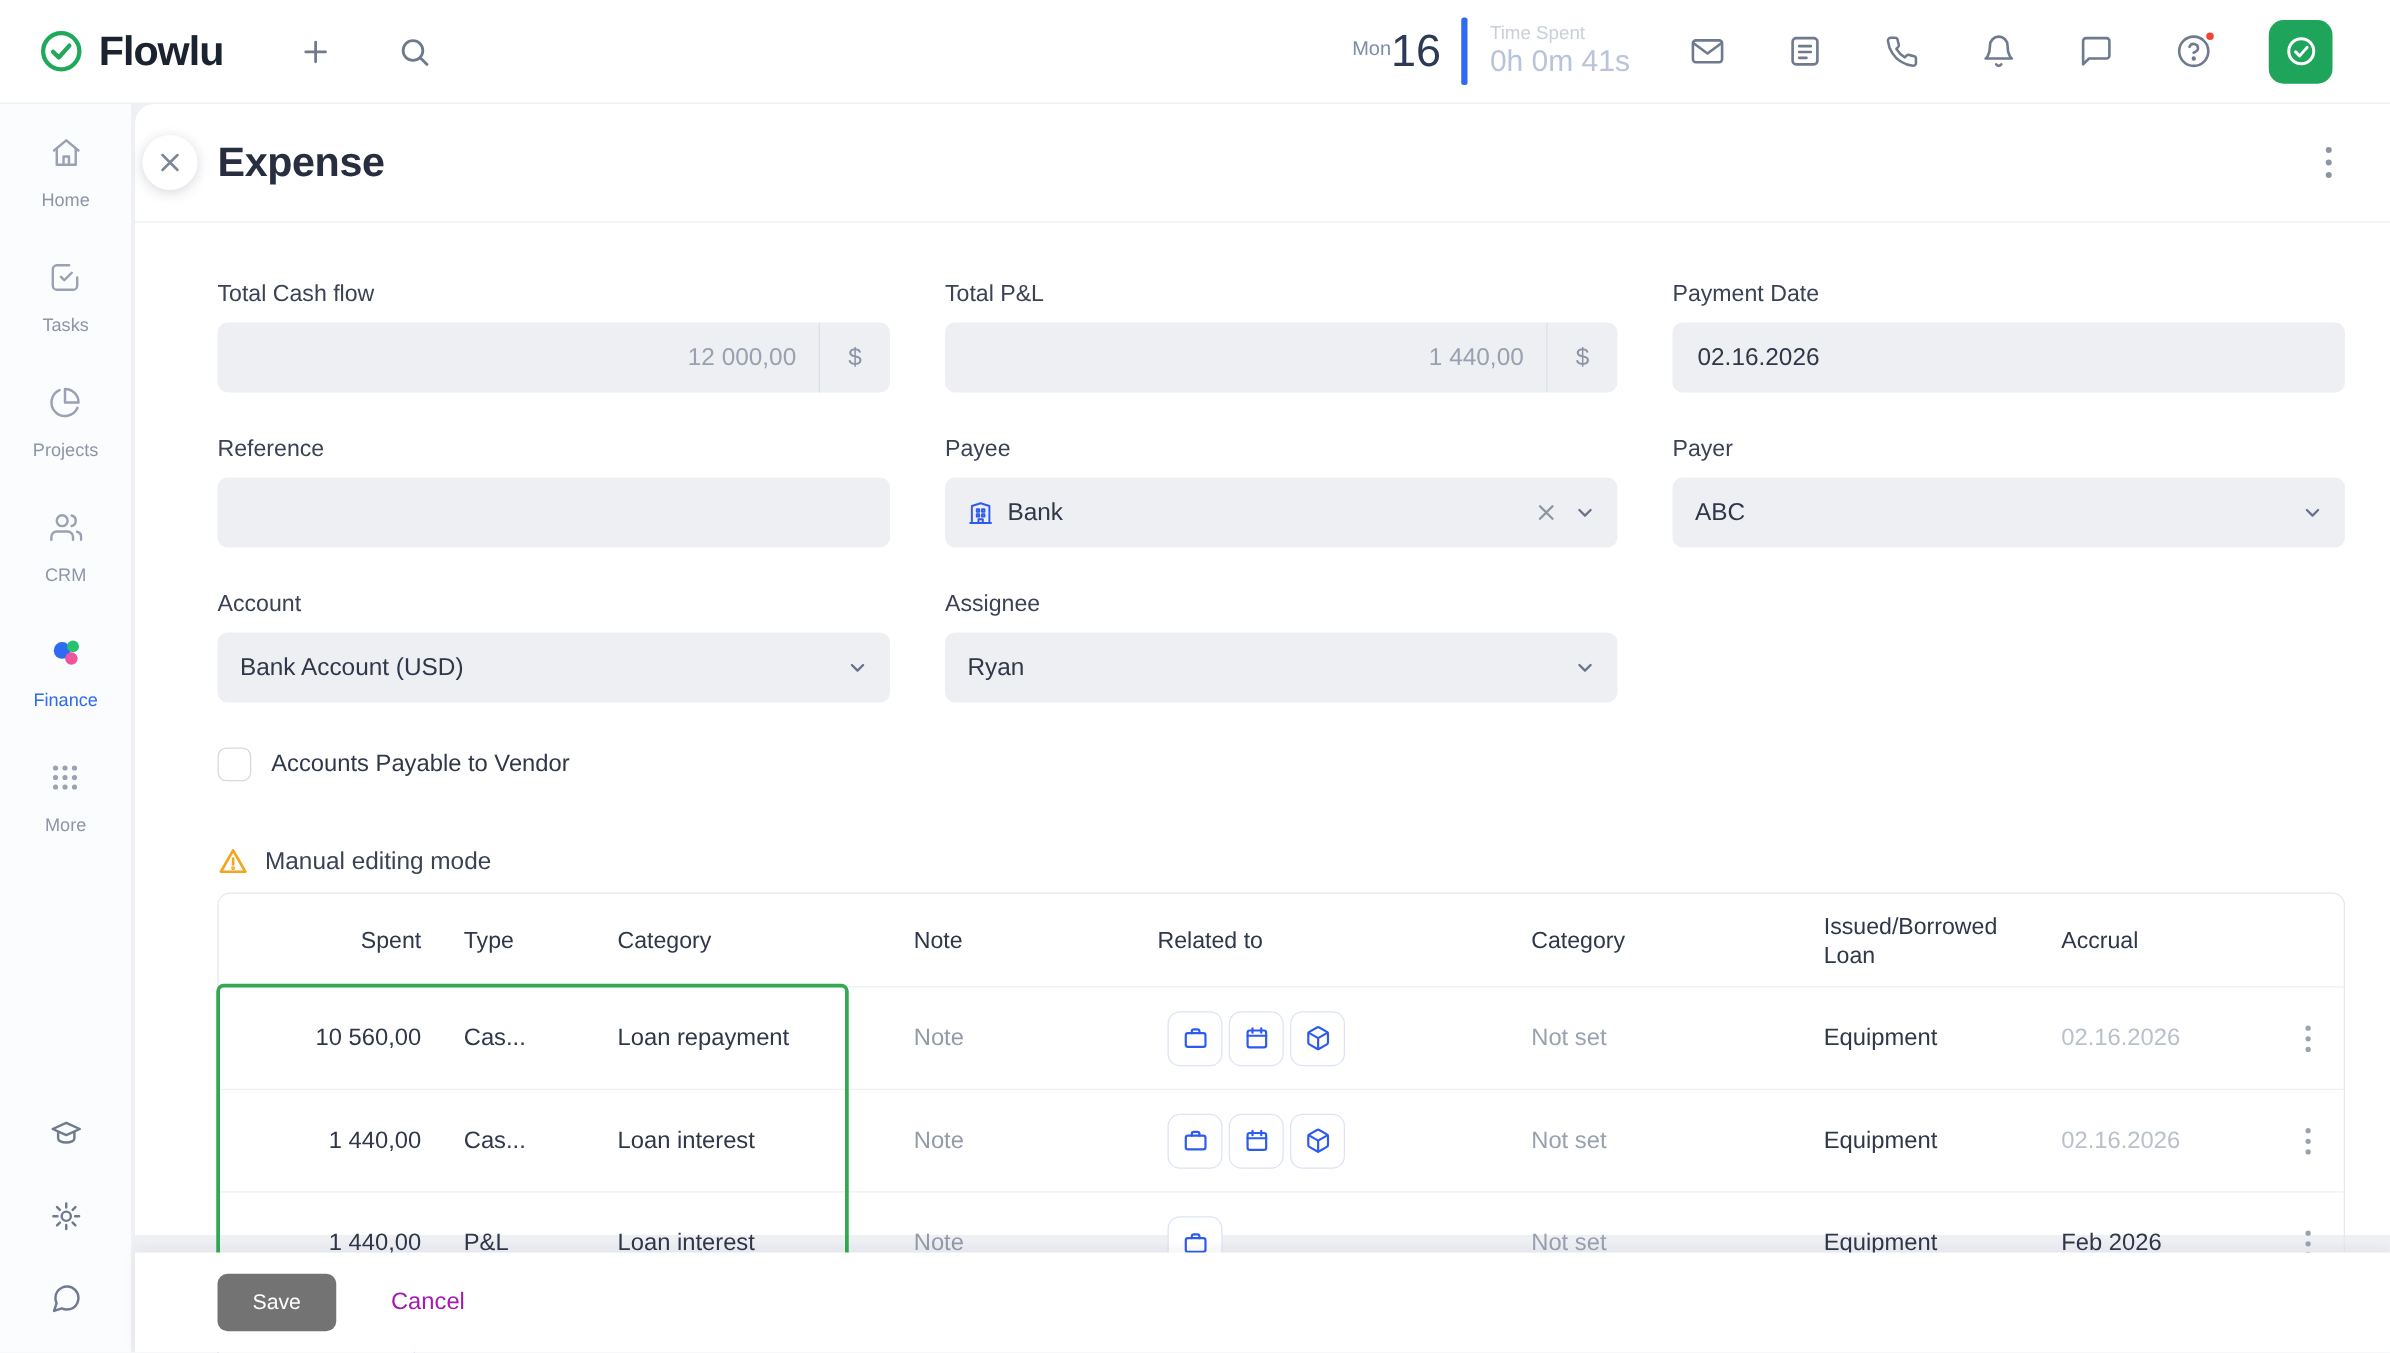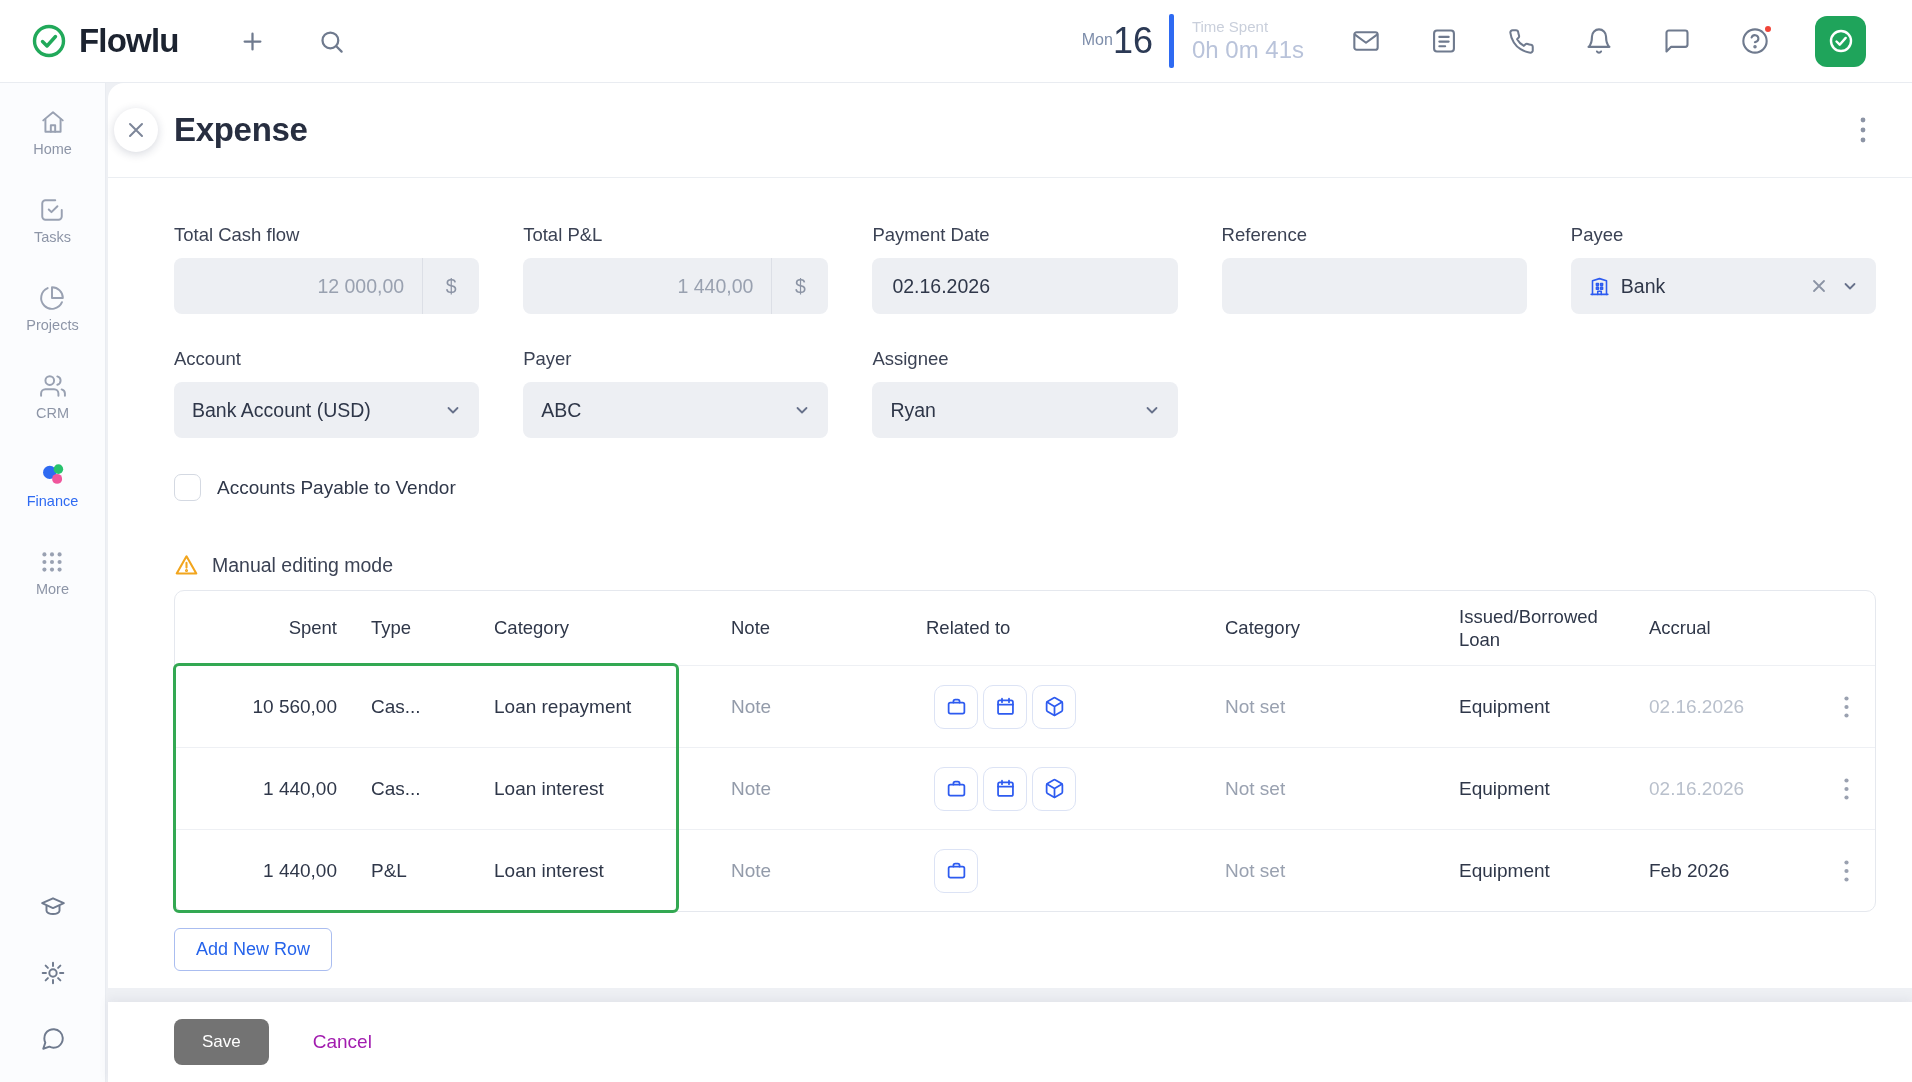--- a/index.html
+++ b/index.html
@@ -39,21 +39,21 @@
     width:51px; height:51px; border-radius:12px; background:#1fa45b;
     display:flex; align-items:center; justify-content:center; margin-left:46px;
   }
 
   
   .sidebar {
     position:absolute; top:83px; left:0; bottom:0; width:106px;
     background:#fbfcfe; border-right:1px solid #e9ecf1;
     display:flex; flex-direction:column; align-items:center; padding-top:26px; z-index:5;
   }
-  .sb-item { display:flex; flex-direction:column; align-items:center; gap:6px; margin-bottom:40px; color:#99a1b2; }
+  .sb-item { display:flex; flex-direction:column; align-items:center; gap:18px; margin-bottom:40px; color:#99a1b2; }
   .sb-label { font-size:14.5px; color:#8d95a7; }
   .sb-item.active .sb-label { color:#2e6af2; }
   .sb-bottom { margin-top:auto; display:flex; flex-direction:column; align-items:center; gap:40px; padding-bottom:30px; color:#9aa2b4; }
 
   
   .card {
     position:absolute; left:108px; top:83px; right:0; height:905px;
     background:#ffffff; border-top-left-radius:16px;
   }
   .card-header { height:95px; display:flex; align-items:center; border-bottom:1px solid #ebeef2; }
@@ -61,21 +61,21 @@
     margin-left:6px; width:44px; height:44px; border-radius:50%;
     background:#fff; box-shadow:0 2px 10px rgba(25,39,72,0.18);
     display:flex; align-items:center; justify-content:center; color:#7d8699;
   }
   .page-title { font-size:33px; font-weight:600; color:#272e40; margin-left:16px; letter-spacing:-0.3px; }
   .kebab-btn { margin-left:auto; margin-right:40px; display:flex; color:#8c94a5; padding:6px; }
 
   .card-body { padding:46px 36px 0 66px; }
 
   
-  .form-grid { display:grid; grid-template-columns:repeat(5,1fr); column-gap:44px; row-gap:34px; }
+  .form-grid { display:grid; grid-template-columns:repeat(3,1fr); column-gap:44px; row-gap:34px; }
   .flabel { font-size:18.5px; color:#3b4254; margin-bottom:12px; }
   .input {
     height:56px; background:#edeff3; border-radius:8px;
     display:flex; align-items:center; font-size:19.5px; color:#2f3749;
   }
   .money-val { flex:1; text-align:right; padding-right:18px; color:#99a1b0; }
   .money-suffix { width:57px; align-self:stretch; display:flex; align-items:center; justify-content:center; border-left:1px solid #dcdfe6; color:#8b93a4; }
   .input.plain { padding:0 20px; }
   .select { padding:0 18px; }
   .sel-text { flex:1; }
@@ -375,35 +375,35 @@
           </span>
           <span class="chev">
             <svg width="16" height="16" viewBox="0 0 16 16" fill="none" stroke="currentColor" stroke-width="1.8" stroke-linecap="round" stroke-linejoin="round">
                 <path d="M3.5 6l4.5 4.5L12.5 6"></path>
               </svg>
           </span>
         </div>
       </div>
 
       <div class="field">
+        <div class="flabel">Payer</div>
+        <div class="input select">
+          <span class="sel-text">ABC</span>
+          <span class="chev">
+            <svg width="16" height="16" viewBox="0 0 16 16" fill="none" stroke="currentColor" stroke-width="1.8" stroke-linecap="round" stroke-linejoin="round">
+                <path d="M3.5 6l4.5 4.5L12.5 6"></path>
+              </svg>
+          </span>
+        </div>
+      </div>
+
+      <div class="field">
         <div class="flabel">Account</div>
         <div class="input select">
           <span class="sel-text">Bank Account (USD)</span>
-          <span class="chev">
-            <svg width="16" height="16" viewBox="0 0 16 16" fill="none" stroke="currentColor" stroke-width="1.8" stroke-linecap="round" stroke-linejoin="round">
-                <path d="M3.5 6l4.5 4.5L12.5 6"></path>
-              </svg>
-          </span>
-        </div>
-      </div>
-
-      <div class="field">
-        <div class="flabel">Payer</div>
-        <div class="input select">
-          <span class="sel-text">ABC</span>
           <span class="chev">
             <svg width="16" height="16" viewBox="0 0 16 16" fill="none" stroke="currentColor" stroke-width="1.8" stroke-linecap="round" stroke-linejoin="round">
                 <path d="M3.5 6l4.5 4.5L12.5 6"></path>
               </svg>
           </span>
         </div>
       </div>
 
       <div class="field">
         <div class="flabel">Assignee</div>

